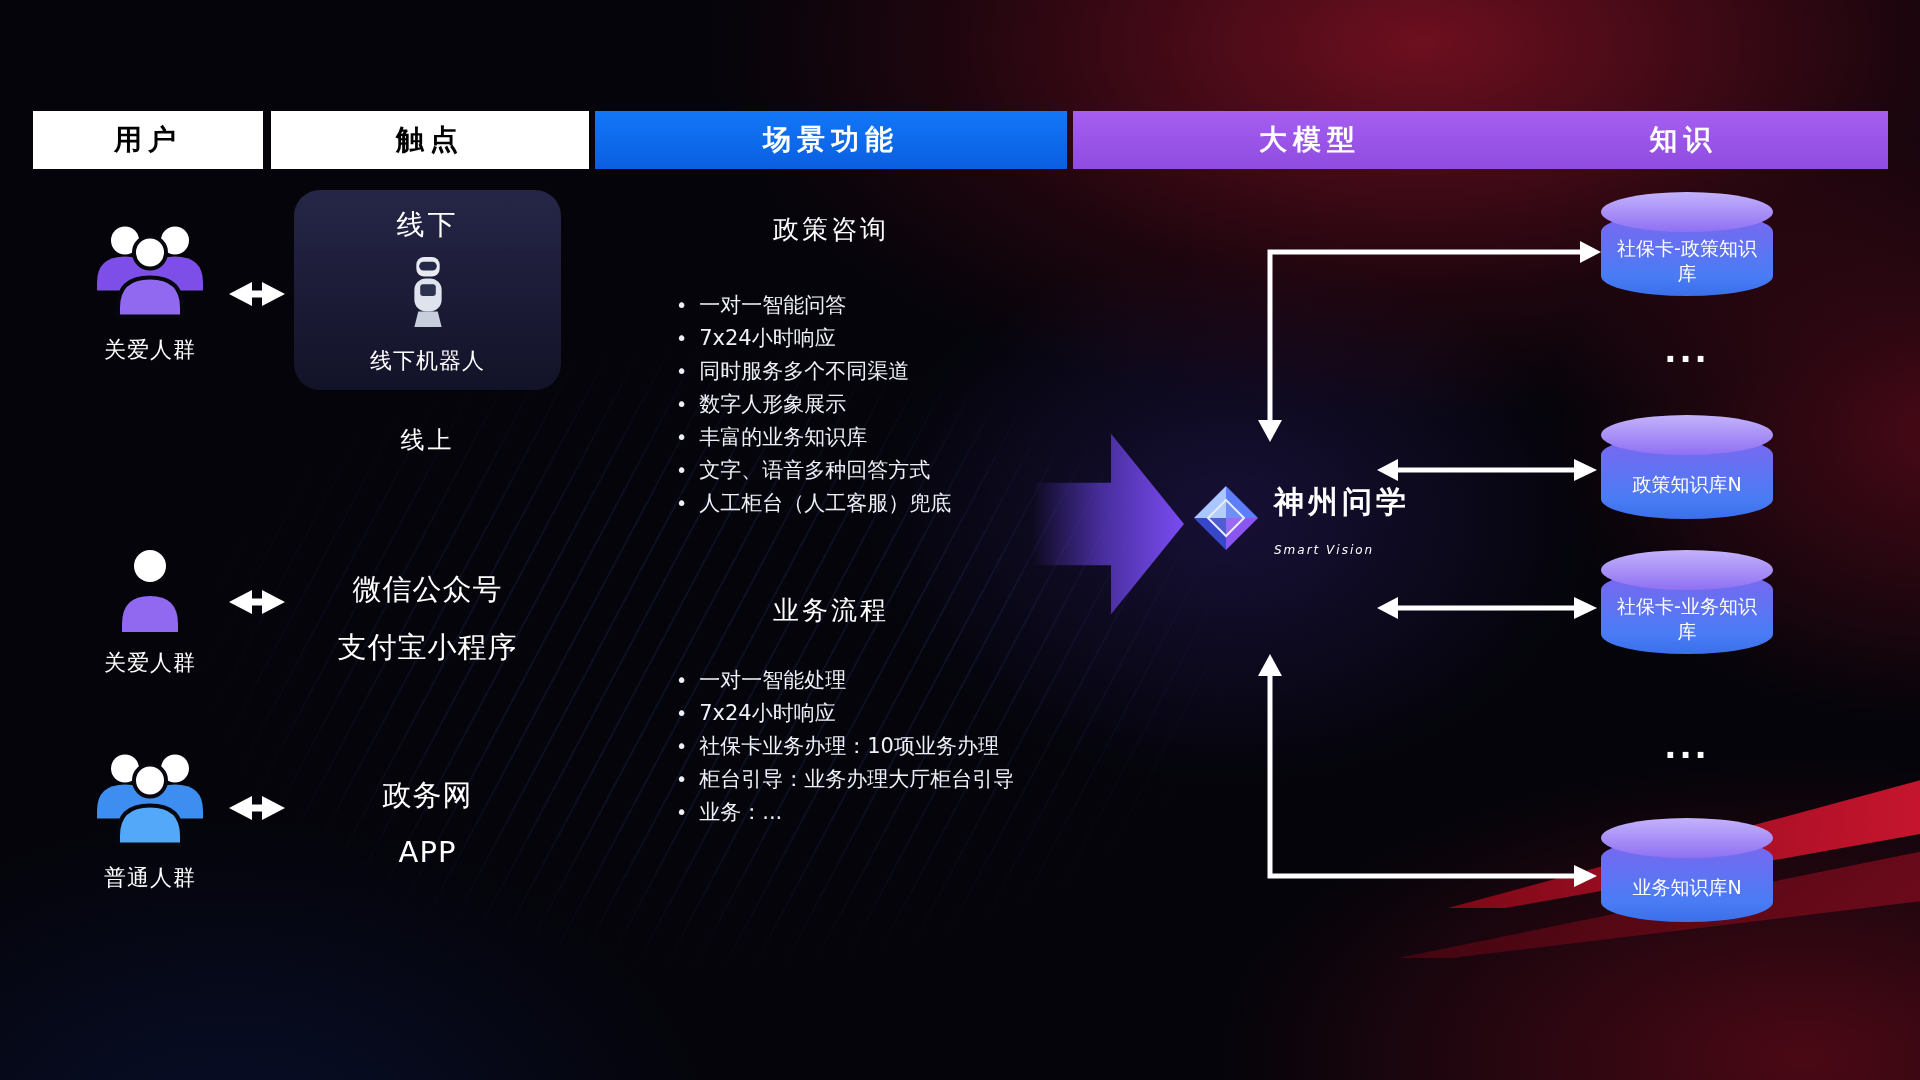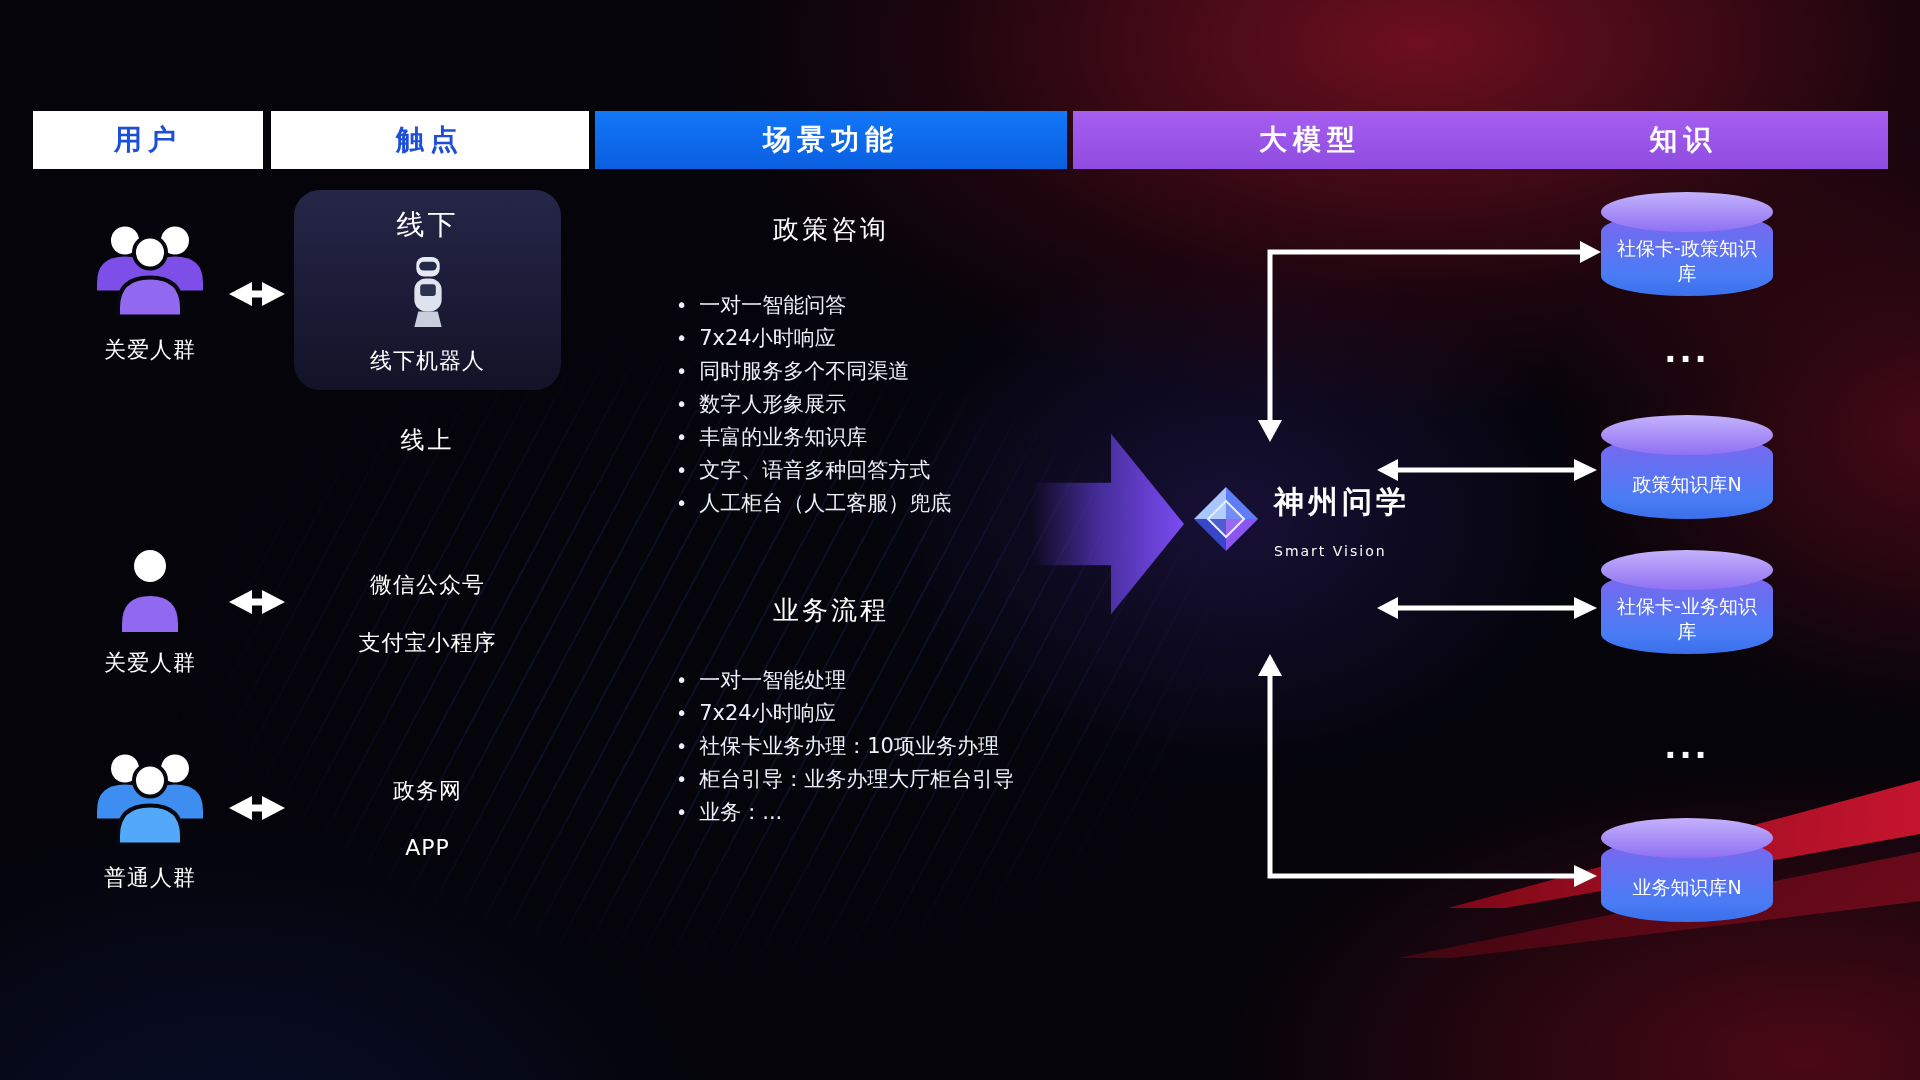--- a/index.html
+++ b/index.html
@@ -26,49 +26,49 @@
   .swoosh { position:absolute; }
   .swoosh-1 { left:1448px; top:778px; width:480px; height:130px;
     clip-path:polygon(0 100%, 100% 0, 100% 42%, 12% 100%);
     background:linear-gradient(90deg, rgba(130,8,24,0.95), rgba(208,22,48,0.95)); }
   .swoosh-2 { left:1398px; top:838px; width:530px; height:120px;
     clip-path:polygon(0 100%, 100% 10%, 100% 52%, 10% 100%); opacity:.7;
     background:linear-gradient(90deg, rgba(90,6,18,0.9), rgba(150,12,32,0.9)); }
   
   .hdr { position:absolute; top:111px; height:58px; display:flex; align-items:center; justify-content:center;
     font-size:28px; font-weight:bold; letter-spacing:6px; z-index:3; }
-  .hdr-white { background:#ffffff; color:#1d4ed8; }
+  .hdr-white { background:#ffffff; color:#000000; }
   .hdr-blue  { background:linear-gradient(180deg,#1277f8,#0a5fe0); color:#fff; }
   .hdr-purple{ background:linear-gradient(180deg,#a55ef0,#8f4ce0); color:#fff; }
   
   .user-block { position:absolute; left:70px; width:160px; display:flex; flex-direction:column; align-items:center; z-index:3; }
   .user-label { margin-top:10px; font-size:22px; letter-spacing:1px; }
   
   .offline-panel { position:absolute; left:294px; top:190px; width:267px; height:200px; z-index:3;
     background:linear-gradient(180deg, rgba(42,42,80,0.88), rgba(20,20,44,0.88));
     border-radius:26px; display:flex; flex-direction:column; align-items:center;
     justify-content:space-between; padding:16px 0 14px; }
   .tp-title { font-size:28px; letter-spacing:3px; }
   .tp-sub   { font-size:22px; letter-spacing:1px; }
   .tp-online-title { position:absolute; left:294px; top:424px; width:267px; text-align:center; font-size:24px; letter-spacing:3px; z-index:3; }
-  .tp-item { position:absolute; left:294px; width:267px; text-align:center; font-size:22px; letter-spacing:1px; z-index:3; }
+  .tp-item { position:absolute; left:294px; width:267px; text-align:center; font-size:29px; letter-spacing:1px; z-index:3; }
   
   .sc-title { position:absolute; left:621px; width:420px; text-align:center; font-size:26px; letter-spacing:3px; z-index:3; }
   .bullets { position:absolute; left:676px; list-style:none; font-size:21px; line-height:33px; color:#eef0f8; z-index:3; }
   .bullets li::before { content:"•"; margin-right:12px; font-size:19px; }
   
   .big-arrow { position:absolute; left:1032px; top:430px; width:152px; height:188px; z-index:2;
     background:linear-gradient(90deg, rgba(110,70,250,0) 0%, rgba(115,72,250,0.55) 45%, #7a4cf2 100%);
     clip-path:polygon(0 28%, 52% 28%, 52% 2%, 100% 50%, 52% 98%, 52% 72%, 0 72%);
   }
   
   .brand { position:absolute; left:1192px; top:482px; display:flex; align-items:center; gap:14px; z-index:3; }
   .brand-text { display:flex; flex-direction:column; }
   .brand-name { font-size:30px; font-weight:bold; letter-spacing:4px; }
-  .brand-sub  { font-size:14px; letter-spacing:2px; margin-top:20px; }
+  .brand-sub  { font-size:12px; letter-spacing:2px; margin-top:20px;font-style:italic; }
   
   .db { position:absolute; left:1601px; width:172px; height:84px; border-radius:86px/20px; z-index:3;
     background:linear-gradient(180deg, #7e66ef 0%, #4a7cf5 75%, #3a70ea 100%);
     display:flex; align-items:center; justify-content:center; }
   .db::before { content:""; position:absolute; left:0; top:0; width:100%; height:40px; border-radius:50%;
     transform:translateY(-50%); background:linear-gradient(180deg,#c3b2fb,#8f70f3); }
   .db-label { position:relative; font-size:19px; line-height:1.3; text-align:center; padding:14px 12px 0; }
   .dots { position:absolute; left:1601px; width:172px; text-align:center; font-size:32px; font-weight:bold; letter-spacing:3px; z-index:3; }
   
   .arrows { position:absolute; left:0; top:0; z-index:2; pointer-events:none; }

